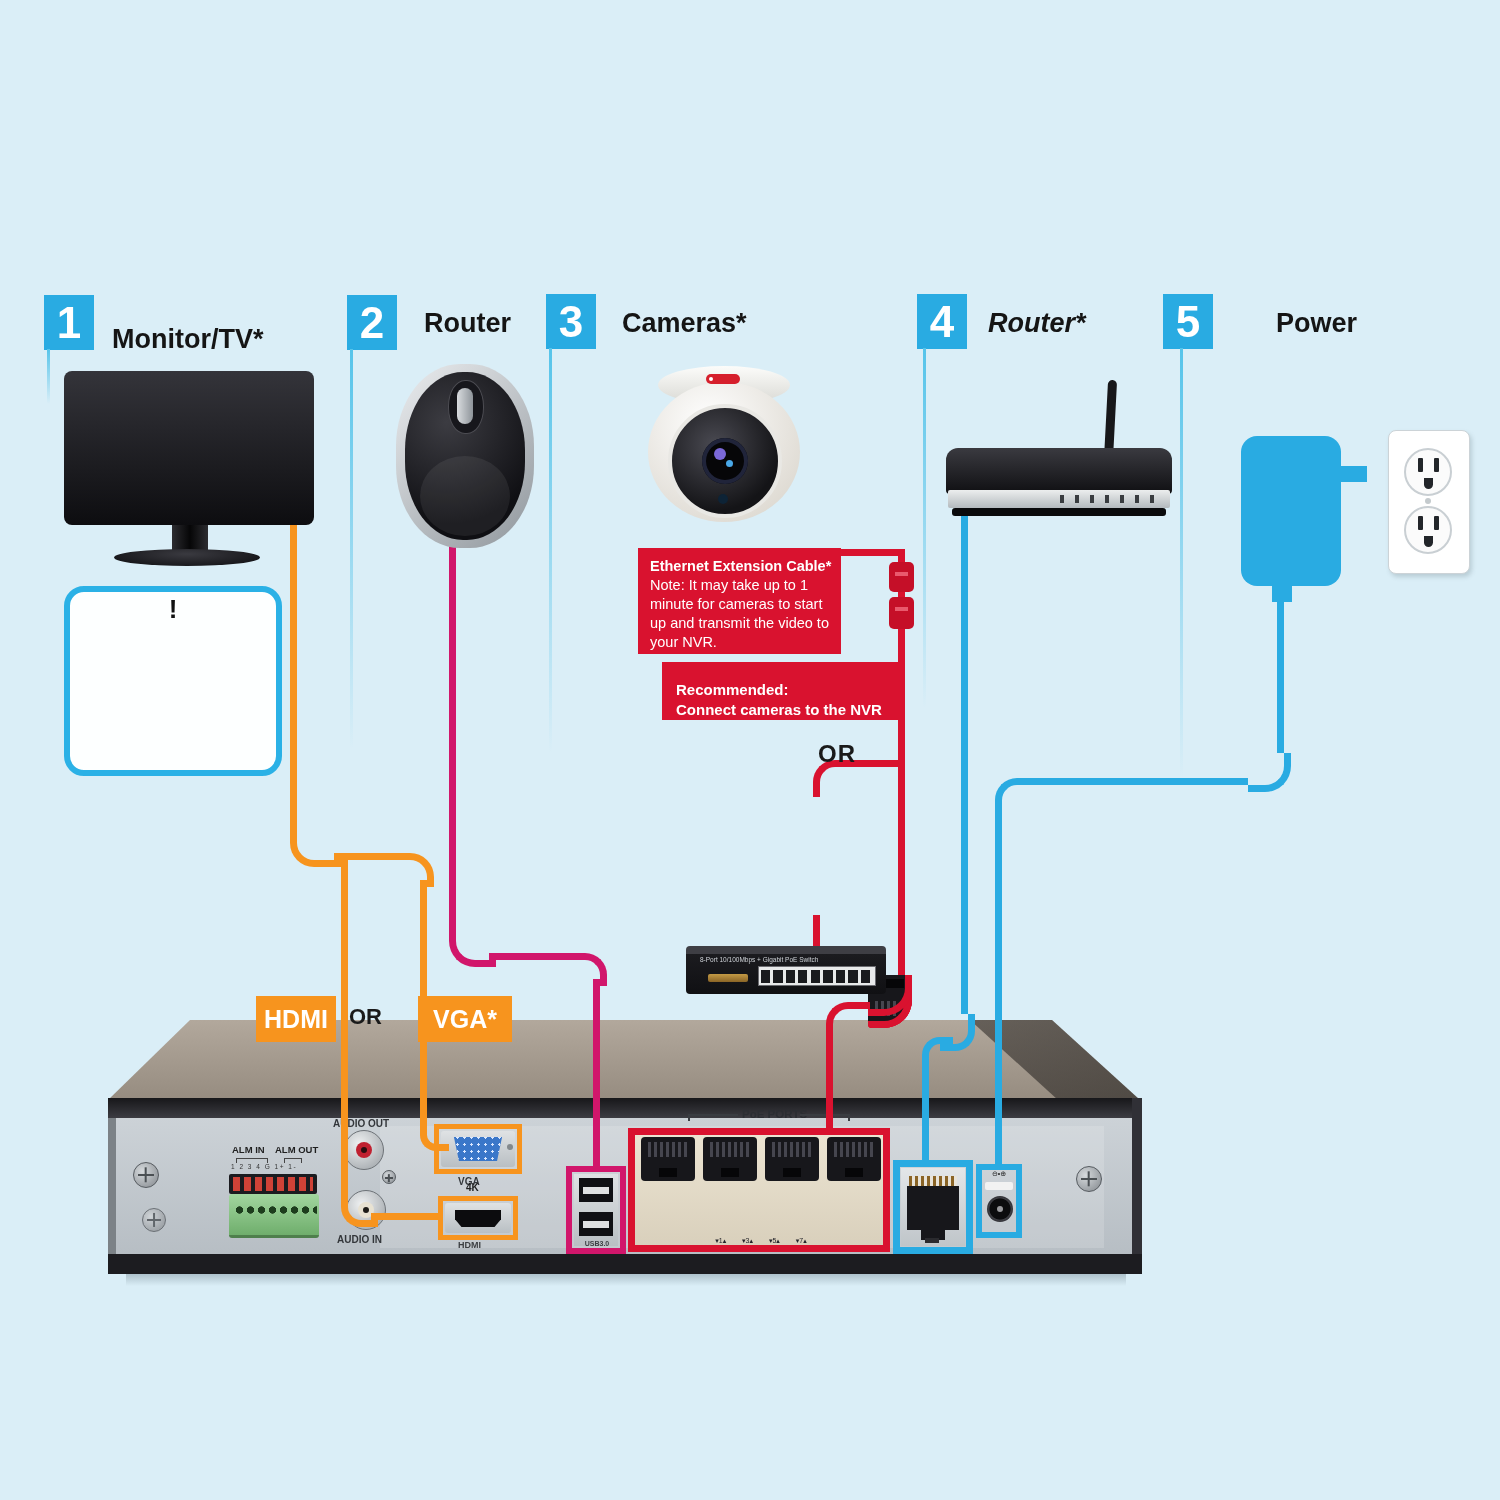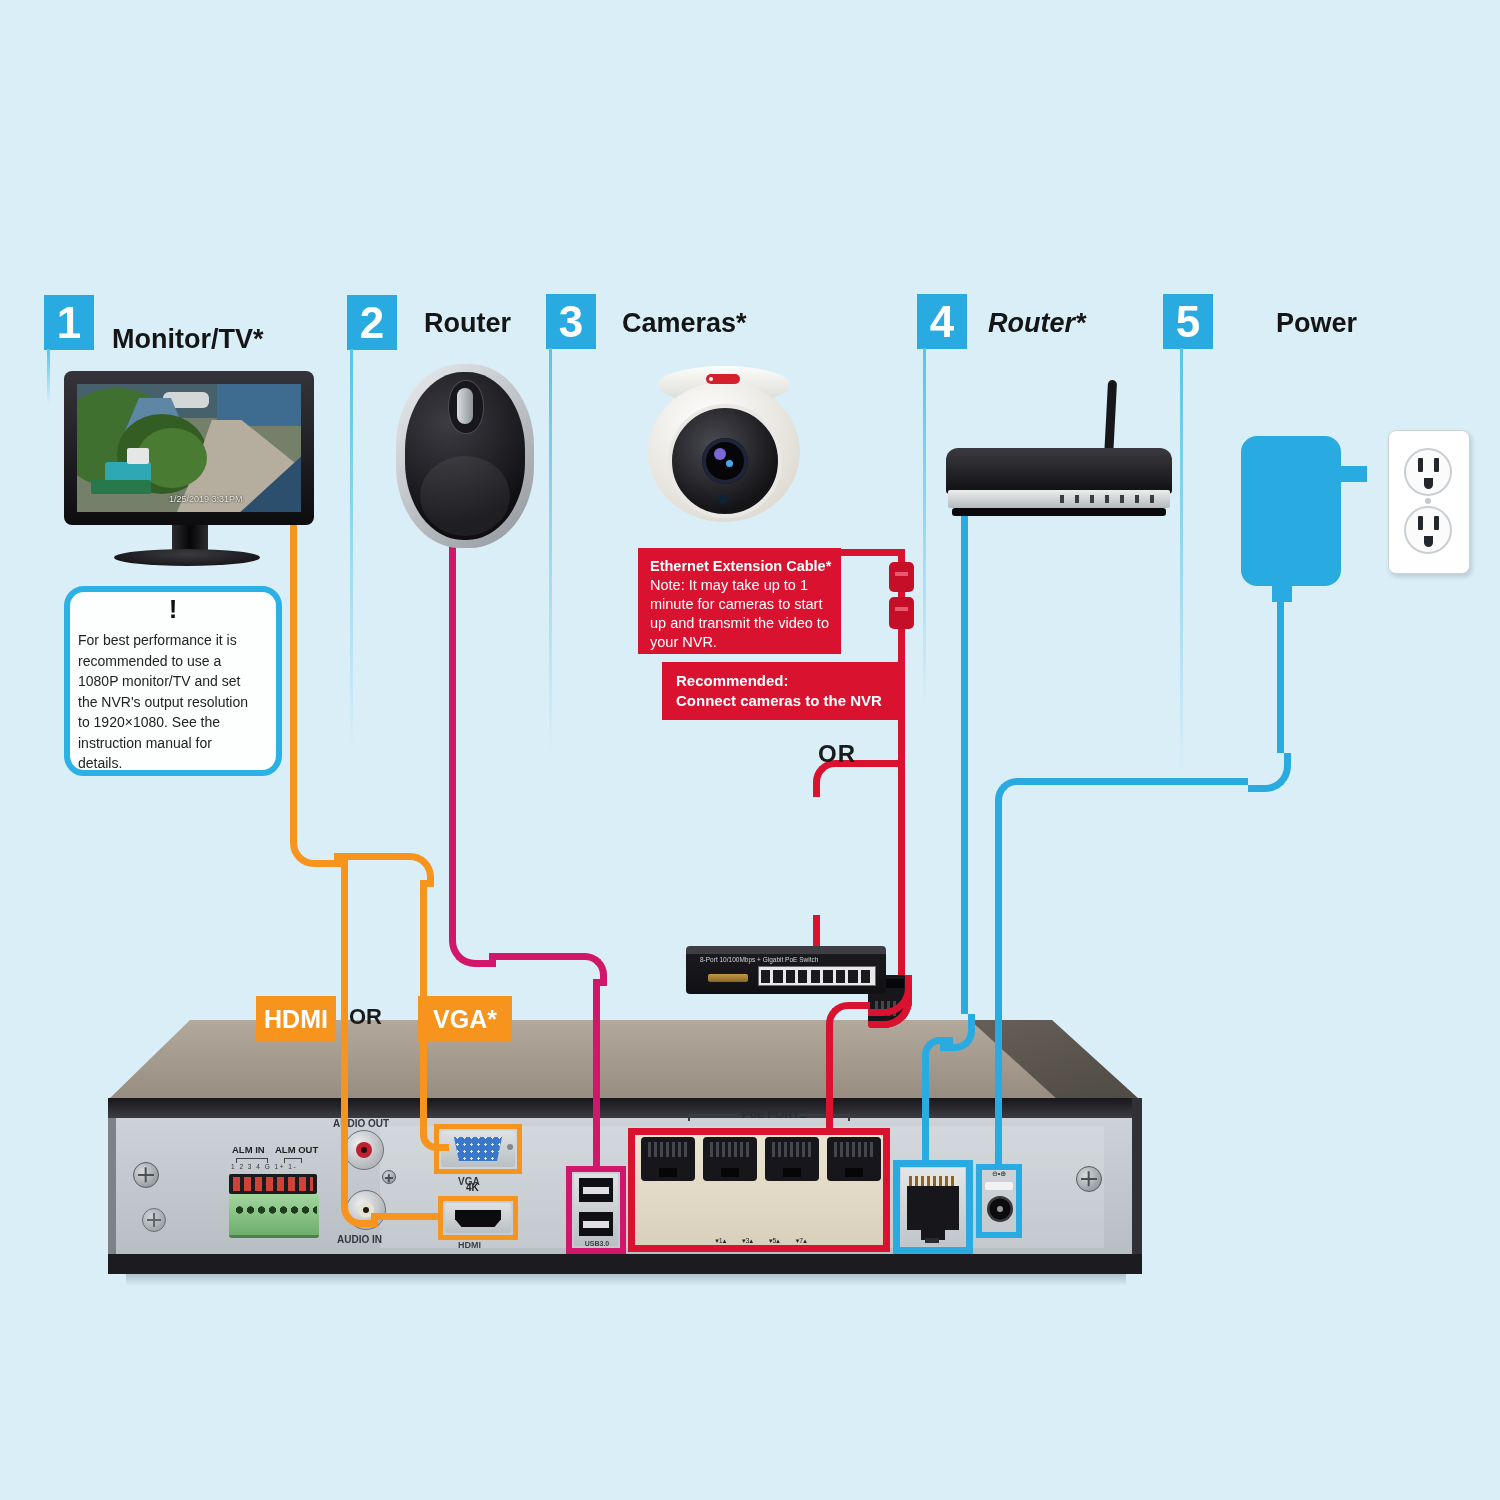--- a/index.html
+++ b/index.html
@@ -94,21 +94,21 @@
   .osl3{left:1418px;top:516px;} .osl4{left:1434px;top:516px;}
   .ol-gnd{width:9px;height:11px;background:#23262a;border-radius:0 0 5px 5px;}
   .og1{left:1424px;top:478px;} .og2{left:1424px;top:536px;}
   .ol-screw{left:1425px;top:498px;width:6px;height:6px;border-radius:50%;background:#c4cacd;}
 
   
   .redbox{background:#d9122f;color:#fff;box-sizing:border-box;}
   .rb-eth{left:638px;top:548px;width:203px;height:106px;padding:9px 8px 0 12px;}
   .rb-eth .t{font-size:14.5px;font-weight:bold;line-height:19px;}
   .rb-eth .l{font-size:14.5px;line-height:19px;}
-  .rb-rec{left:662px;top:662px;width:240px;height:58px;padding:9px 0 0 14px;font-size:15px;font-weight:bold;line-height:20px;}
+  .rb-rec{left:662px;top:662px;width:240px;height:58px;padding:18px 0 0 14px;font-size:15px;font-weight:bold;line-height:20px;}
   .rb-lan{left:622px;top:789px;width:276px;height:126px;padding:18px 0 0 14px;font-size:14px;font-weight:bold;line-height:21px;letter-spacing:-.2px;}
   .or-mid{left:818px;top:740px;font-size:24px;font-weight:bold;color:#1a1a1a;letter-spacing:1px;}
 
   
   .sw-body{left:686px;top:946px;width:200px;height:48px;background:linear-gradient(#3e3e44 0 8px,#1b1b1f 8px,#101013);border-radius:4px;}
   .sw-text{left:700px;top:956px;width:180px;font-size:6.5px;color:#cfd3d8;}
   .sw-ports{left:758px;top:966px;width:118px;height:20px;background:#e8e9ea;border:1px solid #6b6b70;box-sizing:border-box;
             padding:3px 2px 0 2px;}
   .sw-ports-inner{width:112px;height:13px;background:repeating-linear-gradient(90deg,#1a1a1e 0 9px,#e8e9ea 9px 12.5px);}
   .sw-contact{left:708px;top:974px;width:40px;height:8px;background:linear-gradient(#c39a45,#8a6426);border-radius:2px;}
@@ -396,51 +396,25 @@
   <div class="a ccol c9 z20"></div>
 
   <div class="a vga-out z25"></div>
   <div class="a hdmi-out z25"></div>
   <div class="a usb-out z25"></div>
   <div class="a poe-out z25"></div>
   <div class="a lan-out z25"></div>
   <div class="a dc-out z25"></div>
 
   <div class="a mon-bezel z30"></div>
-  <div class="a mon-screen z30">
-    <div class="a sc-sky"></div>
-    <div class="a sc-house"></div>
-    <div class="a sc-car"></div>
-    <div class="a sc-tree1"></div>
-    <div class="a sc-roof"></div>
-    <div class="a sc-post1"></div>
-    <div class="a sc-post2"></div>
-    <div class="a sc-tree2"></div>
-    <div class="a sc-path"></div>
-    <div class="a sc-shrub"></div>
-    <div class="a sc-tarp"></div>
-    <div class="a sc-bench"></div>
-    <div class="a sc-cooler"></div>
-    <div class="a sc-planter"></div>
-    <div class="a sc-time">1/25/2019  3:31PM</div>
-  </div>
   <div class="a mon-neck z30"></div>
   <div class="a mon-base z30"></div>
 
   <div class="a note z35"></div>
   <div class="a note-bang z35">!</div>
-  <div class="a note-text z35">
-    <span style="display:block">For best performance it is</span>
-    <span style="display:block">recommended to use a</span>
-    <span style="display:block">1080P monitor/TV and set</span>
-    <span style="display:block">the NVR's output resolution</span>
-    <span style="display:block">to 1920×1080. See the</span>
-    <span style="display:block">instruction manual for</span>
-    <span style="display:block">details.</span>
-  </div>
 
   <div class="a mouse-shell z30"></div>
   <div class="a mouse-body z30"></div>
   <div class="a mouse-wheelbox z30"></div>
   <div class="a mouse-wheel z30"></div>
   <div class="a mouse-gloss z30"></div>
 
   <div class="a cam-cap z30"></div>
   <div class="a cam-body z30"></div>
   <div class="a cam-logo z30"></div>

